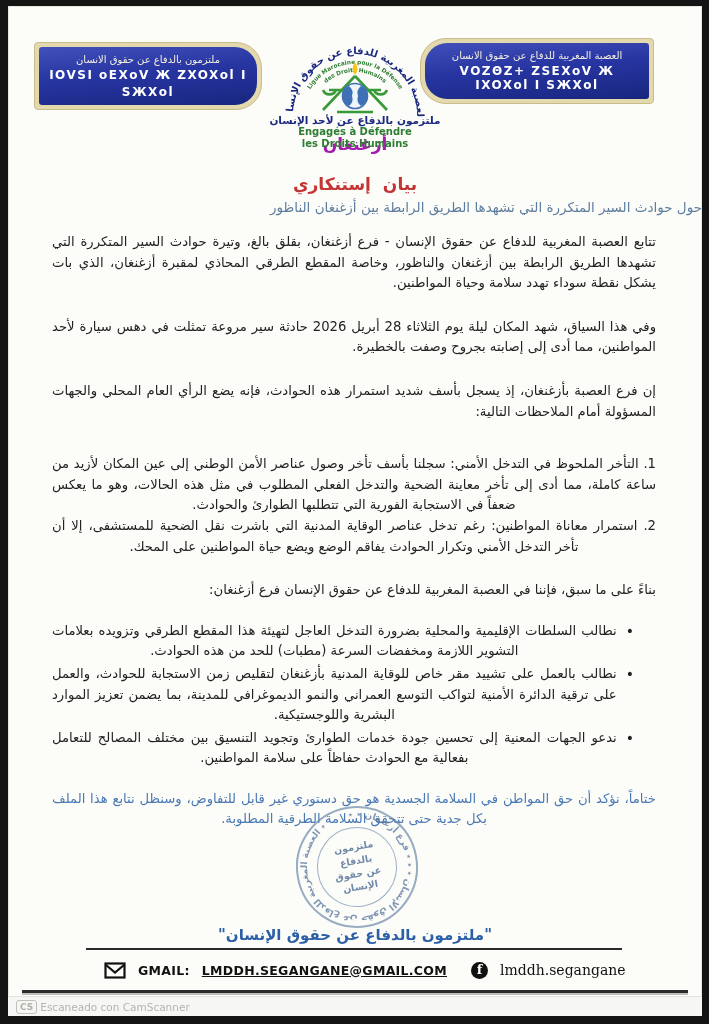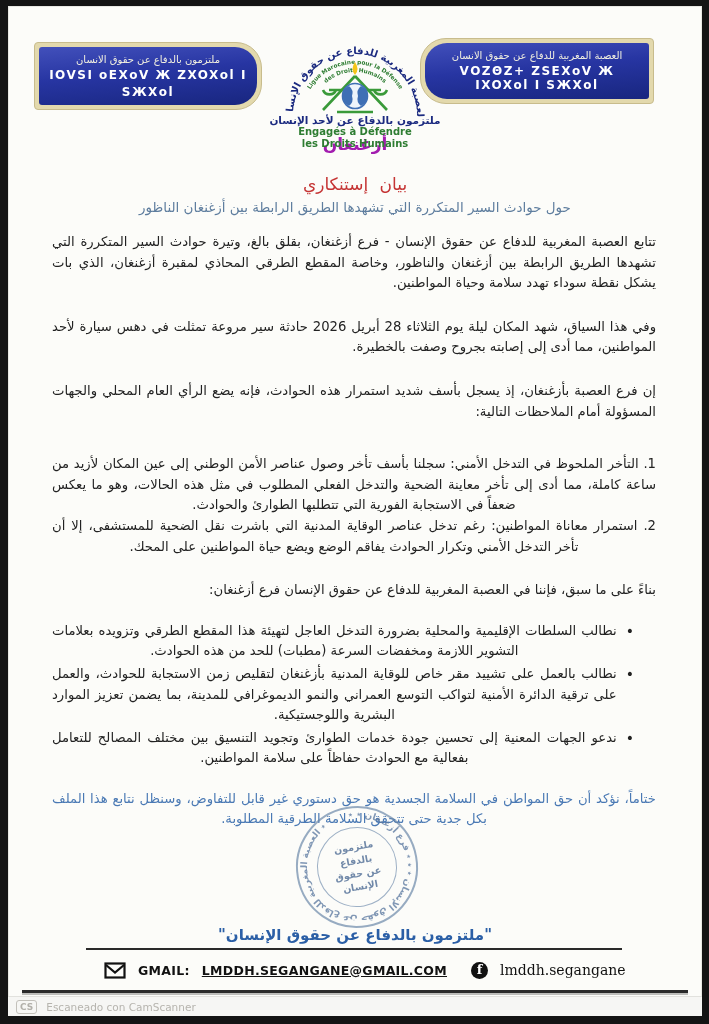--- a/index.html
+++ b/index.html
@@ -48,26 +48,26 @@
 
   .branch {
     position:absolute; top:128px; left:0; right:0;
     text-align:center; font-size:17px; font-weight:bold; color:#a21caf;
     direction:rtl; z-index:2;
   }
 
   
   .title {
     position:absolute; top:168px; left:0; right:0;
-    text-align:center; font-size:17px; font-weight:normal; color:#c53434;
+    text-align:center; font-size:17px; font-weight:bold; color:#c53434;
     direction:rtl; word-spacing:6px;
   }
   .subtitle {
     position:absolute; top:193px; left:0; right:0;
-    text-align:center; font-size:13.5px; color:#5e7d9e;
+    font-size:13.5px; color:#5e7d9e;
     direction:rtl;
   }
 
   
   .body-text {
     position:absolute; top:226px; left:44px; right:46px;
     color:#222; font-size:13.2px; line-height:1.56;
   }
   .para { direction:rtl; text-align:justify; text-align-last:right; }
   .last-center { text-align-last:center; }
@@ -129,21 +129,21 @@
 
   .heavy-line {
     position:absolute; top:984px; left:14px; right:14px; height:3px;
     background:#2b2b2b; box-shadow:0 2px 0 rgba(0,0,0,.25); z-index:2;
   }
 
   
   .cs-bar {
     position:absolute; left:0; right:0; bottom:0; height:20px;
     background:#f6f6f4; border-top:1px solid #e2e2de;
-    display:flex; align-items:center; gap:9px; padding:0 8px; z-index:4;
+    display:flex; align-items:center; gap:3px; padding:0 8px; z-index:4;
   }
   .cs-badge {
     border:1.5px solid #c2c0ba; border-radius:3px; color:#b2b0aa;
     font-size:9px; font-weight:bold; padding:0 3px; line-height:12px;
   }
   .cs-text { font-size:10.5px; color:#b6b4ae; }
 </style>
 </head>
 <body>
 

